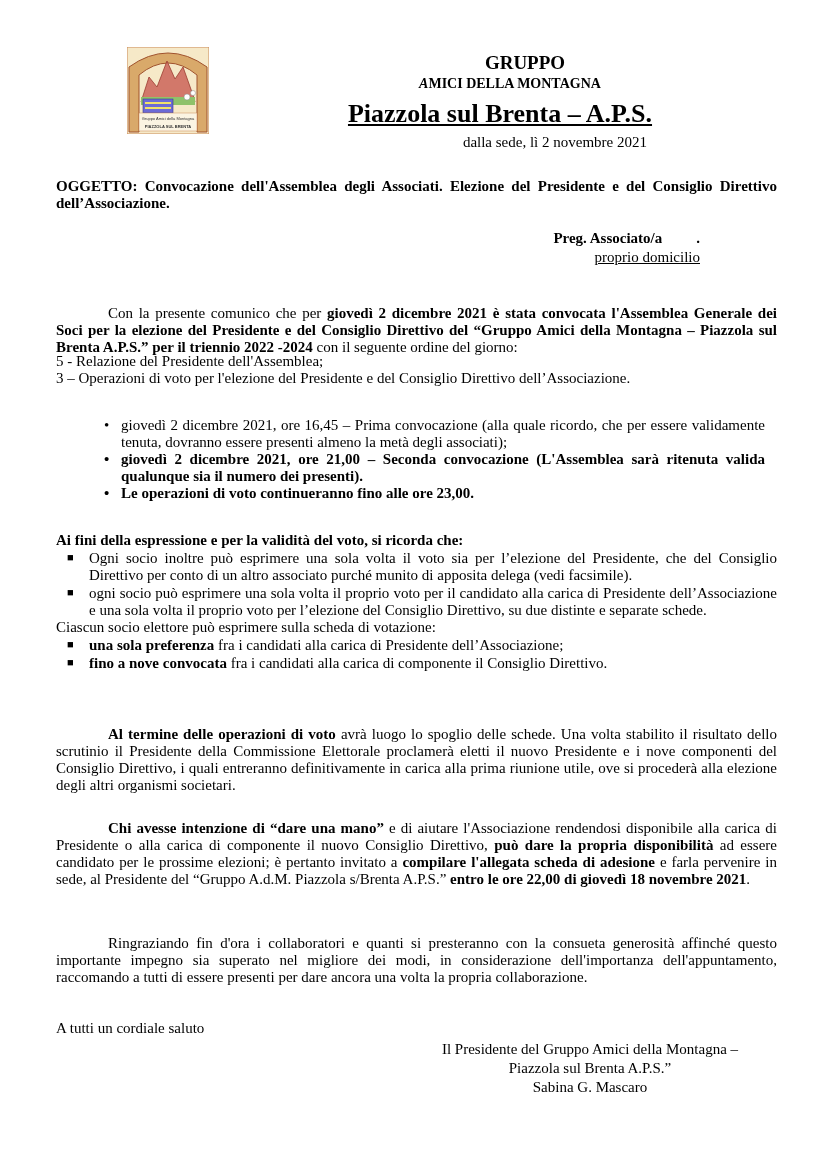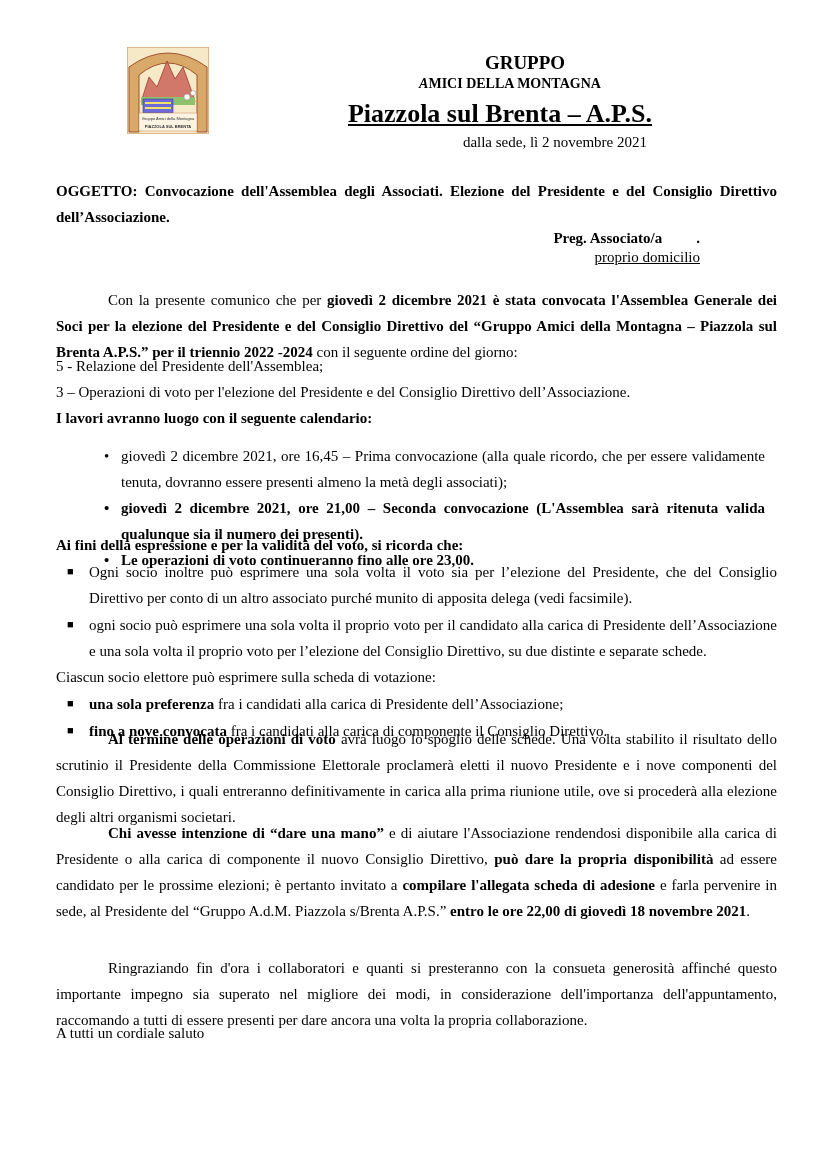--- a/index.html
+++ b/index.html
@@ -5,21 +5,21 @@
   html, body { margin: 0; padding: 0; background: #ffffff; }
   body { width: 826px; height: 1169px; position: relative; overflow: hidden;
          font-family: "Liberation Serif", serif; color: #000; font-size: 15px; }
   .page { position: absolute; left: 0; top: 0; width: 749px; height: 1169px; }
   .logo { position: absolute; left: 127px; top: 47px; width: 82px; height: 87px; }
   .hdr { position: absolute; left: 300px; width: 430px; text-align: center; font-weight: bold; }
   .h1 { top: 52px; font-size: 19px; left: 345px; width: 360px; }
   .h2 { top: 76px; font-size: 14px; left: 330px; width: 360px; }
   .h3 { top: 99px; font-size: 26px; left: 320px; width: 360px; text-decoration: underline; }
   .date { position: absolute; top: 134px; right: 102px; font-size: 15px; }
-  .txt { position: absolute; left: 56px; width: 721px; line-height: 26px; text-align: justify; }
+  .txt { position: absolute; left: 56px; width: 721px; line-height: 17px; text-align: justify; }
   .b { font-weight: bold; }
   .indent { text-indent: 52px; }
   .right { position: absolute; right: 49px; text-align: left; line-height: 19px; }
   .u { text-decoration: underline; }
   ul.bul { margin: 12px; padding: 0; list-style: none; }
   ul.bul li { position: relative; padding-left: 53px; text-indent: -17px; }
   ul.bul li .mk { display: inline-block; width: 17px; text-indent: 0; }
   ul.sq { margin: 0; padding: 0; list-style: none; }
   ul.sq li { position: relative; padding-left: 33px; text-indent: -22px; }
   ul.sq li .mk { display: inline-block; width: 22px; text-indent: 0; font-size: 11px; vertical-align: 2px; }
@@ -50,29 +50,28 @@
   <div class="hdr h3">Piazzola sul Brenta – A.P.S.</div>
   <div class="date">dalla sede, lì 2 novembre 2021</div>
 
   <div class="txt b" style="top:178px;">OGGETTO: Convocazione dell'Assemblea degli Associati. Elezione del Presidente e del Consiglio Direttivo dell’Associazione.</div>
 
   <div class="right b" style="top:229px;">
     <span>Preg. Associato/a</span><span style="display:inline-block;width:34px;"></span><span>.</span>
   </div>
   <div class="right u" style="top:248px;margin-left:40px;">proprio domicilio</div>
 
-  <div class="txt indent" style="top:287px;font-family:Liberation Serif, serif;"><span>Con la presente comunico che per </span><span class="b">giovedì 2 dicembre 2021 è stata convocata l'Assemblea Generale dei Soci per la elezione del Presidente e del Consiglio Direttivo del “Gruppo Amici della Montagna – Piazzola sul Brenta A.P.S.” per il triennio 2022 -2024</span><span> con il seguente ordine del giorno:</span></div>
+  <div class="txt indent" style="top:305px;font-family:Liberation Serif, serif;"><span>Con la presente comunico che per </span><span class="b">giovedì 2 dicembre 2021 è stata convocata l'Assemblea Generale dei Soci per la elezione del Presidente e del Consiglio Direttivo del “Gruppo Amici della Montagna – Piazzola sul Brenta A.P.S.” per il triennio 2022 -2024</span><span> con il seguente ordine del giorno:</span></div>
 
   <div class="txt" style="top:353px;">
     <div>5 - Relazione del Presidente dell'Assemblea;</div>
     <div>3 – Operazioni di voto per l'elezione del Presidente e del Consiglio Direttivo dell’Associazione.</div>
   </div>
 
   <div class="txt" style="top:405px;">
-    <div class="b">I lavori avranno luogo con il seguente calendario:</div>
     <ul class="bul">
       <li><span class="mk">•</span><span>giovedì 2 dicembre 2021, ore 16,45 – Prima convocazione (alla quale ricordo, che per essere validamente tenuta, dovranno essere presenti almeno la metà degli associati);</span></li>
       <li class="b"><span class="mk">•</span><span>giovedì 2 dicembre 2021, ore 21,00 – Seconda convocazione (L'Assemblea sarà ritenuta valida qualunque sia il numero dei presenti).</span></li>
       <li class="b"><span class="mk">•</span><span>Le operazioni di voto continueranno fino alle ore 23,00.</span></li>
     </ul>
   </div>
 
   <div class="txt" style="top:532px;">
     <div class="b">Ai fini della espressione e per la validità del voto, si ricorda che:</div>
     <ul class="sq" style="margin-left:-22px;padding-left:0;">
@@ -83,17 +82,22 @@
     <ul class="sq" style="margin-left:-22px;">
       <li style="padding-left:55px;"><span class="mk">■</span><span class="b">una sola preferenza</span><span> fra i candidati alla carica di Presidente dell’Associazione;</span></li>
       <li style="padding-left:55px;"><span class="mk">■</span><span class="b">fino a nove convocata</span><span> fra i candidati alla carica di componente il Consiglio Direttivo.</span></li>
     </ul>
   </div>
 
   <div class="txt indent" style="top:726px;"><span class="b">Al termine delle operazioni di voto</span><span> avrà luogo lo spoglio delle schede. Una volta stabilito il risultato dello scrutinio il Presidente della Commissione Elettorale proclamerà eletti il nuovo Presidente e i nove componenti del Consiglio Direttivo, i quali entreranno definitivamente in carica alla prima riunione utile, ove si procederà alla elezione degli altri organismi societari.</span></div>
 
   <div class="txt indent" style="top:820px;"><span class="b">Chi avesse intenzione di “dare una mano”</span><span> e di aiutare l'Associazione rendendosi disponibile alla carica di Presidente o alla carica di componente il nuovo Consiglio Direttivo, </span><span class="b">può dare la propria disponibilità</span><span> ad essere candidato per le prossime elezioni; è pertanto invitato a </span><span class="b">compilare l'allegata scheda di adesione</span><span> e farla pervenire in sede, al Presidente del “Gruppo A.d.M. Piazzola s/Brenta A.P.S.” </span><span class="b">entro le ore 22,00 di giovedì 18 novembre 2021</span><span>.</span></div>
 
-  <div class="txt indent" style="top:935px;margin-top:20px;">Ringraziando fin d'ora i collaboratori e quanti si presteranno con la consueta generosità affinché questo importante impegno sia superato nel migliore dei modi, in considerazione dell'importanza dell'appuntamento, raccomando a tutti di essere presenti per dare ancora una volta la propria collaborazione.</div>
+  <div class="txt indent" style="top:935px;">Ringraziando fin d'ora i collaboratori e quanti si presteranno con la consueta generosità affinché questo importante impegno sia superato nel migliore dei modi, in considerazione dell'importanza dell'appuntamento, raccomando a tutti di essere presenti per dare ancora una volta la propria collaborazione.</div>
 
   <div class="txt" style="top:1020px;">A tutti un cordiale saluto</div>
 
+  <div class="sig" style="top:1040px;">
+    <div>Il Presidente del Gruppo Amici della Montagna –</div>
+    <div>Piazzola sul Brenta A.P.S.”</div>
+    <div>Sabina G. Mascaro</div>
+  </div>
 </div>
 
 </body></html>

